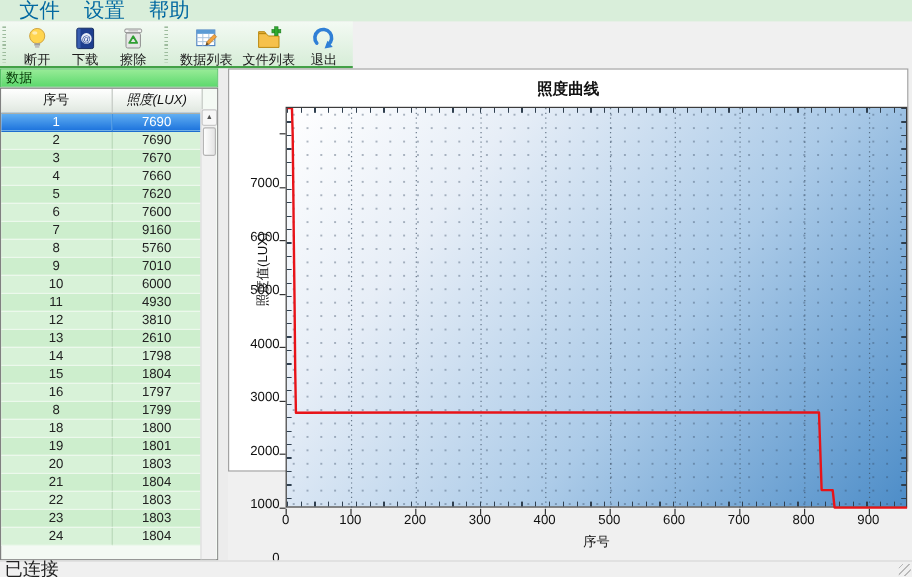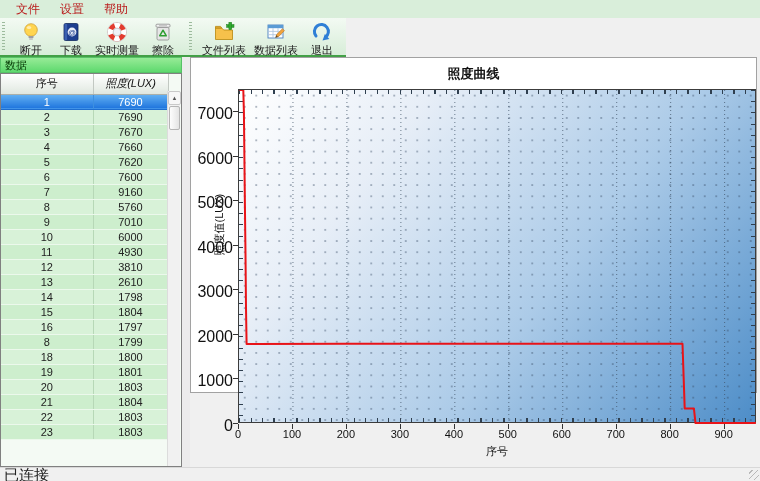--- a/index.html
+++ b/index.html
@@ -3,21 +3,21 @@
 <meta charset="utf-8">
 <style>
   * { box-sizing: border-box; margin: 0; padding: 0; }
   html,body { width:760px; height:481px; overflow:hidden;
     font-family:"Liberation Sans", sans-serif; background:#f0f0f0; }
   .window { position:relative; width:760px; height:481px; background:#f0f0f0; }
 
   
   .menubar { position:absolute; left:0; top:0; width:760px; height:18px;
     background:#d9eeda; display:flex; align-items:center; padding-left:6px; }
-  .menu-item { font-size:12px; color:#b91c1c; padding:0 10px; height:18px;
+  .menu-item { font-size:17px; color:#0369a1; padding:0 10px; height:18px;
     line-height:18px; cursor:default; }
 
   
   .toolbar { position:absolute; left:0; top:18px; width:760px; height:39px;
     background:#f0f0f0; display:flex; }
   .tool-band { display:flex; align-items:stretch;
     background:linear-gradient(#f3faf3,#d7edd8);
     border-bottom:2px solid #43a047; padding:1px 4px 0 0; }
   .gripper { width:6px; margin:3px 3px 3px 2px;
     background-image:repeating-linear-gradient(#9dbb9d 0 1px, transparent 1px 3px);
@@ -75,22 +75,22 @@
     border:1px solid #3c3c3c;
     background:
       radial-gradient(circle, rgba(50,70,95,.38) 0.7px, transparent 1px),
       linear-gradient(128deg, #ffffff 0%, #e7eef7 25%, #accbe8 60%, #4d8dc8 100%);
     background-size:11.5px 11.2px, 100% 100%; }
   .edge-ticks-h { position:absolute; left:0; width:100%; height:4px;
     background-image:repeating-linear-gradient(90deg,#2f3f4f 0 1px,transparent 1px 11.5px); }
   .edge-ticks-v { position:absolute; top:0; height:100%; width:4px;
     background-image:repeating-linear-gradient(#2f3f4f 0 1px,transparent 1px 11.2px); }
   .curve-svg { position:absolute; left:0; top:0; width:518px; height:334px; }
-  .ytick-label { position:absolute; width:38px; text-align:right; font-size:16px;
-    color:#111; }
+  .ytick-label { position:absolute; width:38px; text-align:right; font-size:11px;
+    color:#111;margin-top:42px; }
   .ytick-mark { position:absolute; width:5px; height:1px; background:#333; }
   .xtick-label { position:absolute; width:34px; text-align:center; font-size:11px;
     color:#111; }
   .xtick-mark { position:absolute; width:1px; height:5px; background:#333; }
   .ylab { position:absolute; left:-2px; top:160px; font-size:11px; color:#111;
     transform:rotate(-90deg); transform-origin:center; white-space:nowrap; width:60px;
     text-align:center; }
   .xlab { position:absolute; left:47px; width:518px; top:386px; text-align:center;
     font-size:11px; color:#111; }
 
@@ -134,75 +134,64 @@
           <svg viewBox="0 0 22 22">
             <rect x="4" y="2.5" width="14" height="17" rx="1.5" fill="#1d3e8f" stroke="#12295f" stroke-width="0.8"></rect>
             <rect x="4.5" y="3" width="2.6" height="16" fill="#3a5fb0"></rect>
             <circle cx="12" cy="11" r="4.4" fill="#e8edf8"></circle>
             <text x="12" y="13.6" font-size="7.5" text-anchor="middle" fill="#1d3e8f" font-family="Liberation Sans, sans-serif">@</text>
           </svg>
         </span>
         <span class="tool-label">下载</span>
       </div>
 
-      <div class="tool-btn">
-        <span>
-          <svg viewBox="0 0 22 22">
-            <circle cx="11" cy="11" r="9.6" fill="none" stroke="#c9c9c9" stroke-width="0.8"></circle>
-            <circle cx="11" cy="11" r="6.6" fill="none" stroke="#e23b2e" stroke-width="5.2"></circle>
-            <circle cx="11" cy="11" r="6.6" fill="none" stroke="#ffffff" stroke-width="5.2" stroke-dasharray="5.2 5.2" stroke-dashoffset="2.6"></circle>
-            <circle cx="11" cy="11" r="3.9" fill="#eef3f8" stroke="#b9b9b9" stroke-width="0.7"></circle>
-          </svg>
-        </span>
-        <span class="tool-label">实时测量</span>
-      </div>
 
       <div class="tool-btn">
         <span>
           <svg viewBox="0 0 22 22">
             <rect x="5" y="6.5" width="12" height="12.5" rx="1.4" fill="#e6e6e6" stroke="#8a8a8a" stroke-width="0.8"></rect>
             <rect x="4" y="3.2" width="14" height="3" rx="1" fill="#f2f2f2" stroke="#8a8a8a" stroke-width="0.8"></rect>
             <path d="M7 4.7 h8" stroke="#aaa" stroke-width="0.7"></path>
             <path d="M11 9.2 l3.3 5.6 h-6.6 z" fill="none" stroke="#2f9e33" stroke-width="1.5" stroke-linejoin="round"></path>
           </svg>
         </span>
         <span class="tool-label">擦除</span>
       </div>
     </div>
 
     <div class="tool-band">
       <div class="gripper"></div>
-
-      <div class="tool-btn">
-        <span>
-          <svg viewBox="0 0 22 22">
-            <path d="M2.5 7 h6.2 l2 2 h8.8 v9.5 h-17 z" fill="#f6c14b" stroke="#b8860b" stroke-width="0.8"></path>
-            <path d="M2.5 7 v-1.6 h5 l1.2 1.6 z" fill="#e8b13e" stroke="#b8860b" stroke-width="0.8"></path>
-            <g fill="#2eaa2e" stroke="#1c7a1c" stroke-width="0.5">
-              <rect x="13.6" y="3.6" width="7.4" height="2.8"></rect>
-              <rect x="15.9" y="1.3" width="2.8" height="7.4"></rect>
-            </g>
-          </svg>
-        </span>
-        <span class="tool-label">文件列表</span>
-      </div>
 
       <div class="tool-btn">
         <span>
           <svg viewBox="0 0 22 22">
             <rect x="3" y="4" width="15" height="13" fill="#ffffff" stroke="#4a7fc0" stroke-width="0.9"></rect>
             <rect x="3" y="4" width="15" height="3.2" fill="#5b9bd5"></rect>
             <path d="M3 10.4 h15 M3 13.7 h15 M8 7.2 v9.8 M13 7.2 v9.8" stroke="#a9c3de" stroke-width="0.8"></path>
             <g transform="rotate(45 14.5 12.5)">
               <rect x="13.2" y="7" width="2.8" height="9" fill="#f2a33c" stroke="#b06f1e" stroke-width="0.5"></rect>
               <path d="M13.2 16 h2.8 l-1.4 2.6 z" fill="#6b4a1b"></path>
             </g>
           </svg>
         </span>
         <span class="tool-label">数据列表</span>
+      </div>
+
+      <div class="tool-btn">
+        <span>
+          <svg viewBox="0 0 22 22">
+            <path d="M2.5 7 h6.2 l2 2 h8.8 v9.5 h-17 z" fill="#f6c14b" stroke="#b8860b" stroke-width="0.8"></path>
+            <path d="M2.5 7 v-1.6 h5 l1.2 1.6 z" fill="#e8b13e" stroke="#b8860b" stroke-width="0.8"></path>
+            <g fill="#2eaa2e" stroke="#1c7a1c" stroke-width="0.5">
+              <rect x="13.6" y="3.6" width="7.4" height="2.8"></rect>
+              <rect x="15.9" y="1.3" width="2.8" height="7.4"></rect>
+            </g>
+          </svg>
+        </span>
+        <span class="tool-label">文件列表</span>
       </div>
 
       <div class="tool-btn">
         <span>
           <svg viewBox="0 0 22 22">
             <path d="M5 15 A 7 7 0 1 1 14.5 16.2" fill="none" stroke="#2f7fd6" stroke-width="3" stroke-linecap="round"></path>
             <path d="M11.5 19.5 l6.8 -1.4 -4.4 -5.2 z" fill="#2f7fd6"></path>
           </svg>
         </span>
         <span class="tool-label">退出</span>
@@ -307,20 +296,24 @@
                 <td>21</td>
                 <td>1804</td>
               </tr>
               <tr>
                 <td>22</td>
                 <td>1803</td>
               </tr>
               <tr>
                 <td>23</td>
                 <td>1803</td>
+              </tr>
+              <tr>
+                <td>24</td>
+                <td>1804</td>
               </tr>
             </tbody>
         </table>
         <div class="vscroll">
           <div class="scroll-btn up">▲</div>
           <div class="scroll-thumb"></div>
 
         </div>
       </div>
     </div>

